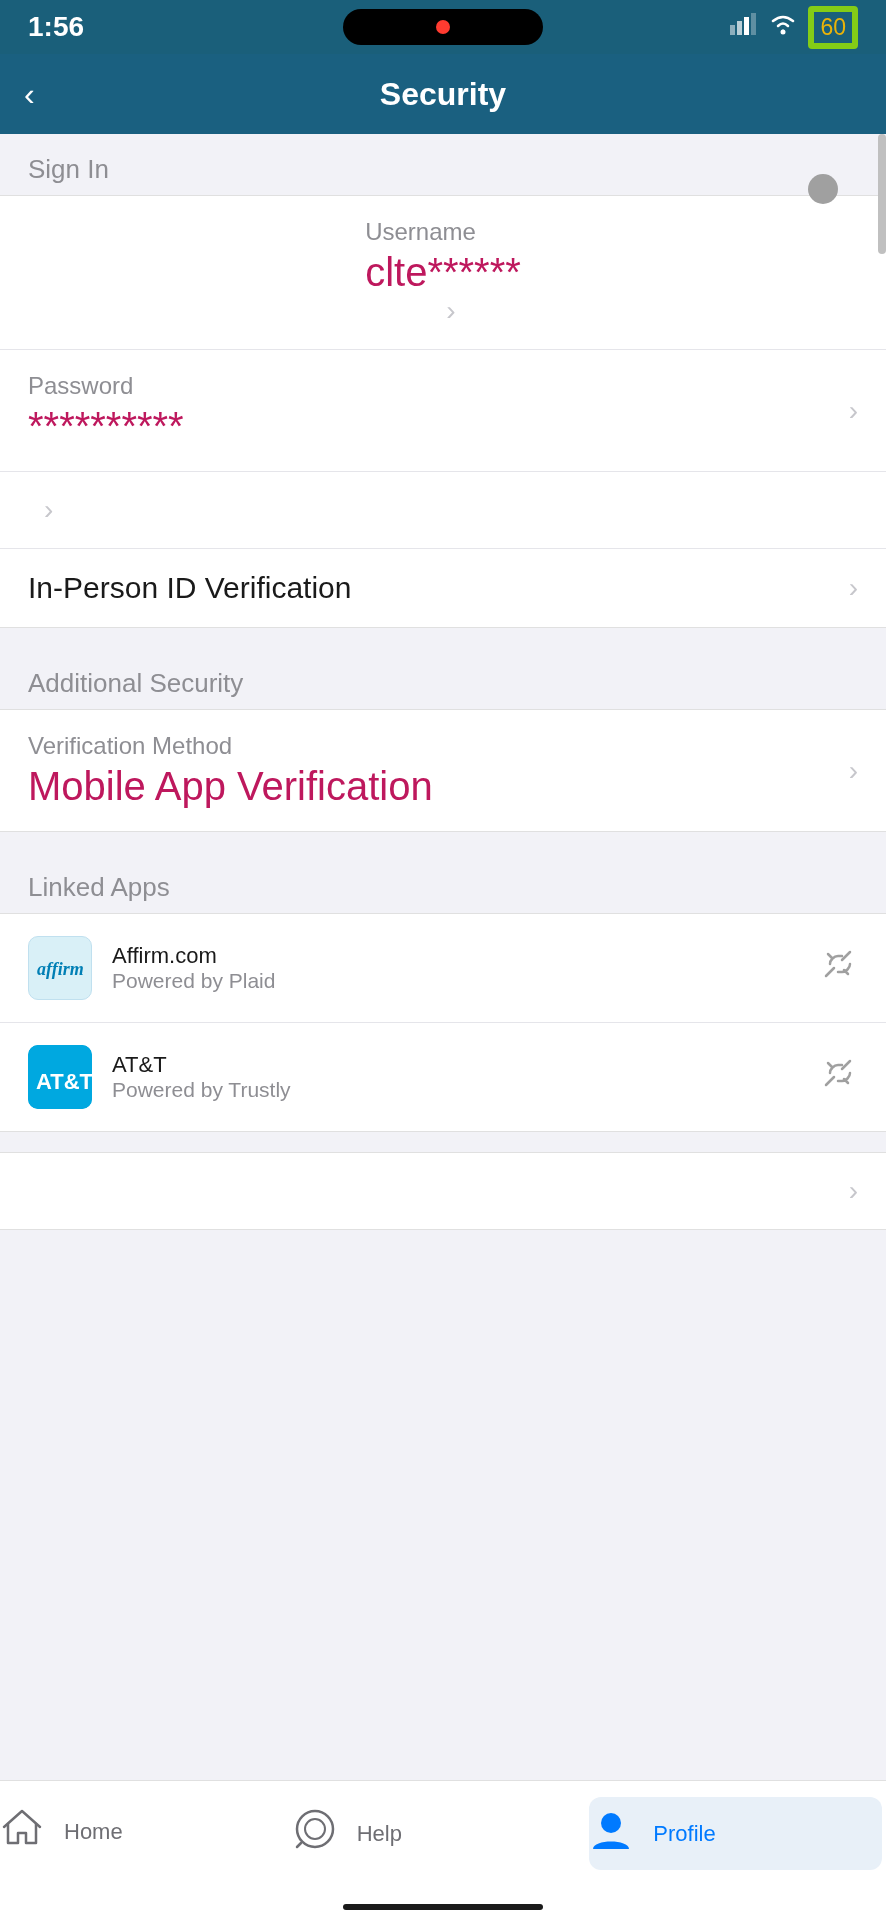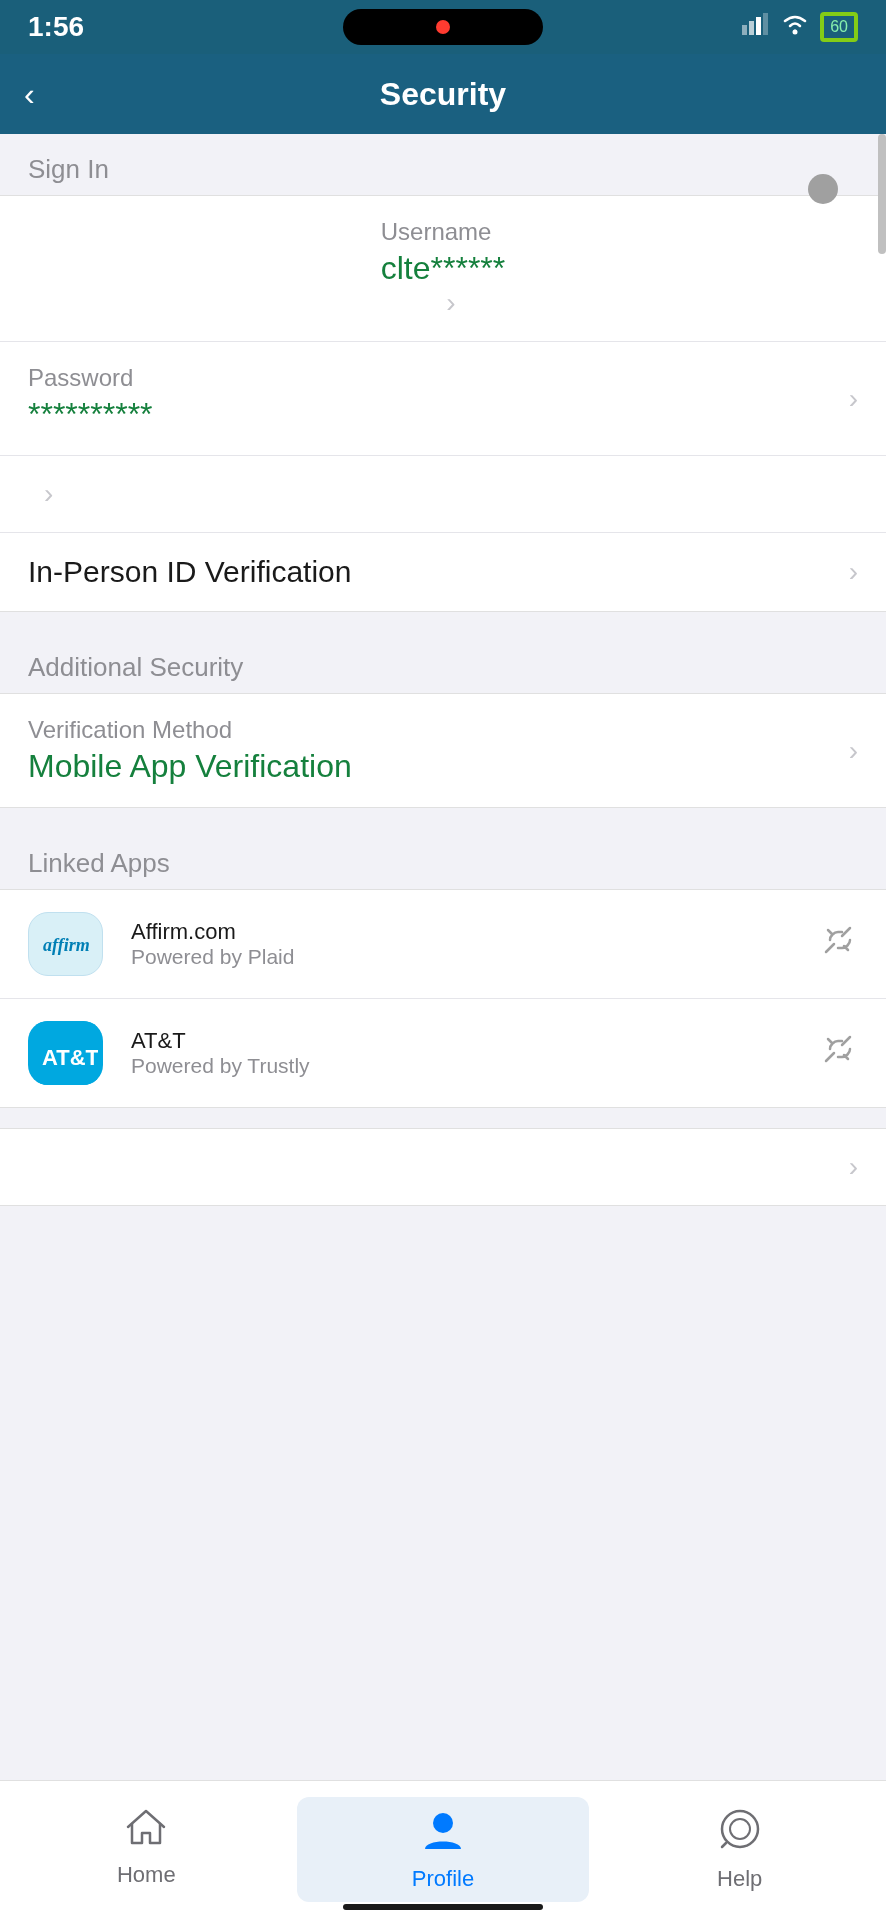--- a/index.html
+++ b/index.html
@@ -35,25 +35,25 @@
     }
     .signal-icon {
       color: white;
       font-size: 22px;
     }
     .wifi-icon {
       color: white;
       font-size: 22px;
     }
     .battery-box {
-      border: 4px solid #84cc16;
+      border: 6px solid #84cc16;
       border-radius: 4px;
       padding: 2px 6px;
-      color: #86efac;
-      font-size: 16px;
+      color: #eab308;
+      font-size: 23px;
       position: relative;
     }
     .dynamic-island {
       position: absolute;
       left: 50%;
       transform: translateX(-50%);
       background: black;
       border-radius: 30px;
       width: 200px;
       height: 36px;
@@ -136,42 +136,42 @@
     }
     .list-item-content {
       flex: 1;
     }
     .list-item-label {
       font-size: 24px;
       color: #8e8e93;
       margin-bottom: 4px;
     }
     .list-item-value {
-      font-size: 32px;
-      color: #15803d;
+      font-size: 40px;
+      color: #be185d;
       font-weight: 400;
     }
     .list-item-single {
       font-size: 30px;
       color: #1a1a1a;
       font-weight: 400;
     }
     .chevron {
       color: #c7c7cc;
       font-size: 28px;
       margin-left: 16px;
     }
 
     
     .app-icon {
-      width: 75px;
+      width: 64px;
       height: 64px;
-      border-radius: 20px;
+      border-radius: 10px;
       overflow: hidden;
-      margin-right: 28px;
+      margin-right: 20px;
       display: flex;
       align-items: center;
       justify-content: center;
       flex-shrink: 0;
     }
     .affirm-logo {
       background: #d9f0f7;
       border: 1px solid #c0e0ef;
       color: #007fb5;
       font-size: 18px;
@@ -207,23 +207,23 @@
       background: white;
       border-top: 1px solid #e0e0e0;
       display: flex;
       height: 140px;
       align-items: flex-start;
       padding-top: 16px;
     }
     .tab-item {
       flex: 1;
       display: flex;
-      flex-direction: column;
-      align-items: center;
-      gap: 6px;
+      flex-direction: row;
+      align-items: center;
+      gap: 20px;
       cursor: pointer;
       padding: 10px 0;
     }
     .tab-item.active {
       background: #e8f0f8;
       border-radius: 12px;
       margin: 0 4px;
     }
     .tab-icon {
       font-size: 40px;
@@ -415,36 +415,36 @@
   <div class="tab-item">
     <span class="tab-icon">
       <svg width="44" height="40" viewBox="0 0 44 40" fill="none">
         <path d="M4 20 L22 4 L40 20" stroke="#6e6e73" stroke-width="2.5" stroke-linecap="round" stroke-linejoin="round" fill="none"></path>
         <path d="M8 17 L8 36 L18 36 L18 26 L26 26 L26 36 L36 36 L36 17" stroke="#6e6e73" stroke-width="2.5" stroke-linecap="round" stroke-linejoin="round" fill="none"></path>
       </svg>
     </span>
     <span class="tab-label">Home</span>
   </div>
 
-  <div class="tab-item active">
-    <span class="tab-icon active">
-      <svg width="44" height="44" viewBox="0 0 44 44" fill="none">
-        <circle cx="22" cy="16" r="10" fill="#007aff"></circle>
-        <path d="M4 42 C4 32 40 32 40 42" fill="#007aff"></path>
-      </svg>
-    </span>
-    <span class="tab-label active">Profile</span>
-  </div>
-
   <div class="tab-item">
     <span class="tab-icon">
       <svg width="44" height="44" viewBox="0 0 44 44" fill="none">
         <circle cx="22" cy="22" r="18" stroke="#6e6e73" stroke-width="2.5" fill="none"></circle>
         <path d="M8 36 Q6 38 4 40" stroke="#6e6e73" stroke-width="2.5" stroke-linecap="round"></path>
         <circle cx="22" cy="22" r="10" stroke="#6e6e73" stroke-width="2" fill="none"></circle>
       </svg>
     </span>
     <span class="tab-label">Help</span>
   </div>
 
+  <div class="tab-item active">
+    <span class="tab-icon active">
+      <svg width="44" height="44" viewBox="0 0 44 44" fill="none">
+        <circle cx="22" cy="16" r="10" fill="#007aff"></circle>
+        <path d="M4 42 C4 32 40 32 40 42" fill="#007aff"></path>
+      </svg>
+    </span>
+    <span class="tab-label active">Profile</span>
+  </div>
+
 </div>
 
 <div class="home-indicator"></div>
 
 </body></html>

